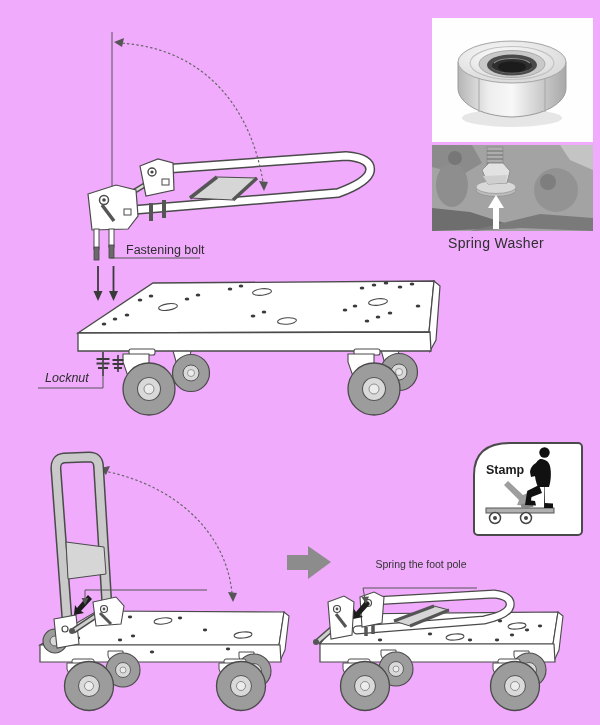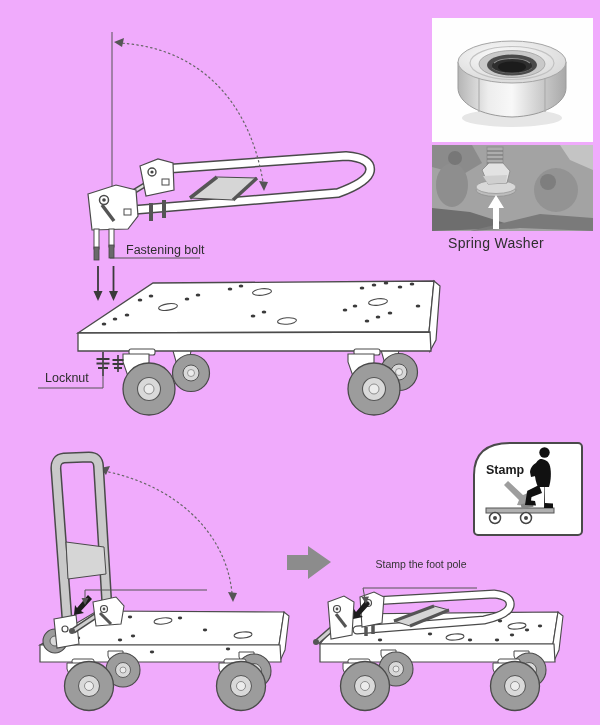--- a/index.html
+++ b/index.html
@@ -1,21 +1,21 @@
 <!DOCTYPE html>
 <html><head>
 <meta charset="utf-8">
 <style>
   html,body{margin:0;padding:0;background:#fff;}
   .stage{position:relative;width:600px;height:725px;background:#f0abfc;overflow:hidden;
          font-family:"Liberation Sans", sans-serif;}
   .stage svg{position:absolute;left:0;top:0;}
   .label{position:absolute;color:#2e2e2e;white-space:nowrap;}
   .lbl-fastening{left:126px;top:243px;font-size:12.5px;}
-  .lbl-locknut{left:45px;top:371px;font-size:12.5px;}
+  .lbl-locknut{left:45px;top:371px;font-size:12.5px;font-style:italic;}
   .lbl-springwasher{left:448px;top:235px;font-size:14px;letter-spacing:.3px;}
   .lbl-stamp{left:486px;top:463px;font-size:12.5px;font-weight:bold;color:#1c1c1c;}
   .note{position:absolute;font-size:10.5px;line-height:14.5px;color:#333;}
   .note-folddown{left:115px;top:556px;}
   .note-foldup{left:374px;top:557px;width:94px;text-align:center;}
 </style>
 </head>
 <body>
 
 <div class="stage">
@@ -326,16 +326,16 @@
     </g>
   </g>
 </svg>
 
 <div class="label lbl-fastening">Fastening bolt</div>
 <div class="label lbl-locknut">Locknut</div>
 <div class="label lbl-springwasher">Spring Washer</div>
 <div class="label lbl-stamp">Stamp</div>
 
 <div class="note note-foldup">
-  <div>Stamp the foot pole</div>
+  <div>Spring the foot pole</div>
 </div>
 
 </div>
 
 </body></html>

